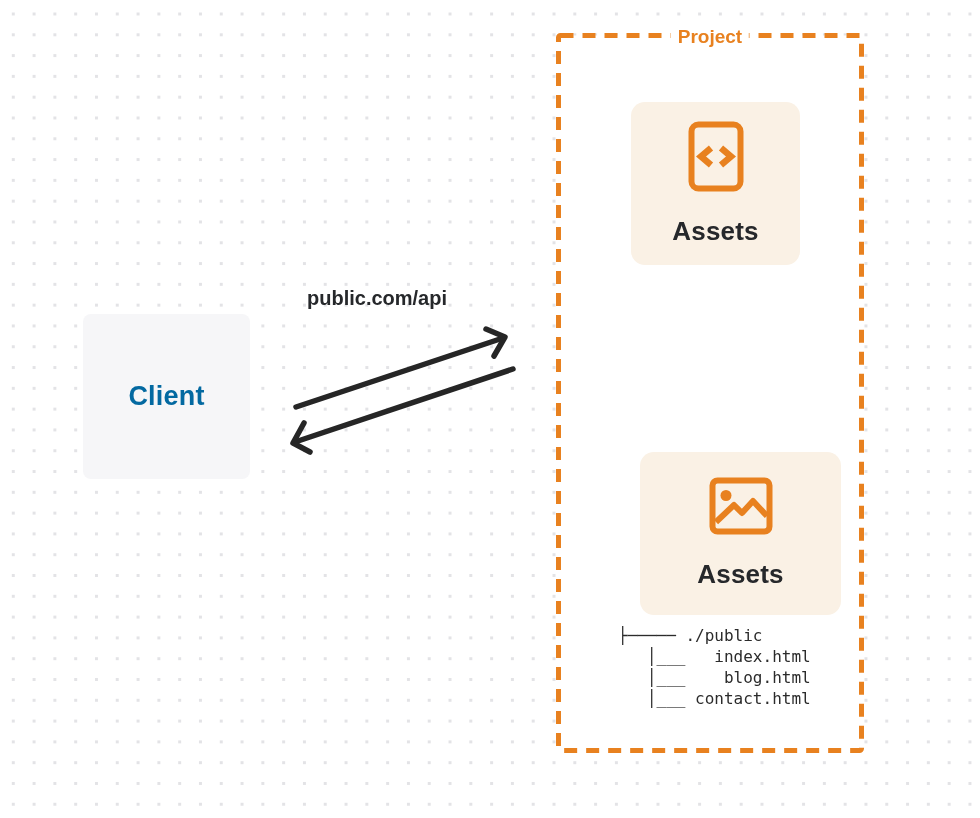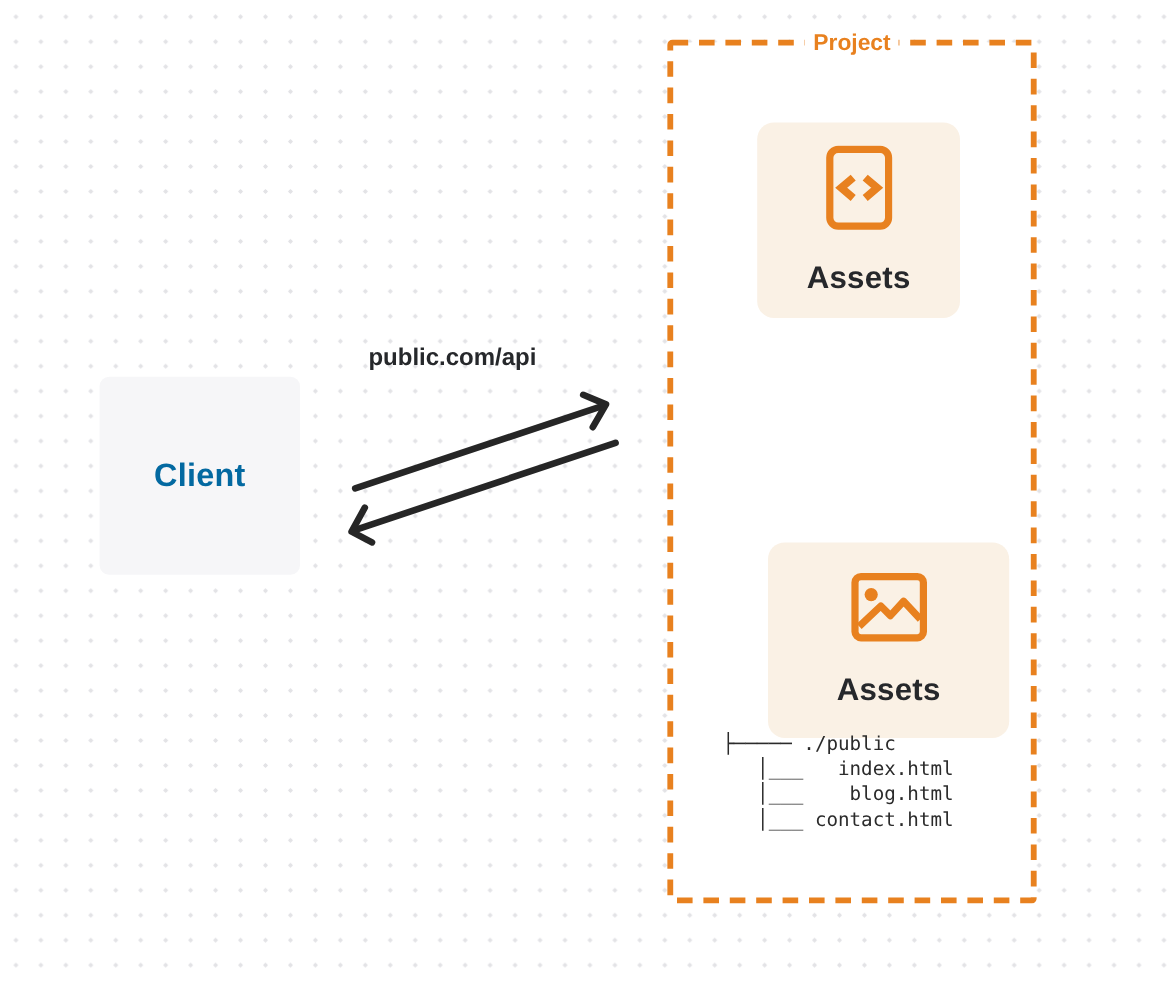--- a/index.html
+++ b/index.html
@@ -51,21 +51,21 @@
     display:flex;flex-direction:column;align-items:center;justify-content:center;
     gap:24px;
   }
   .card.worker{left:75px;top:69px;width:169px;height:163px;}
   .card.assets{left:84px;top:419px;width:201px;height:163px;}
   .card-label{
     font-size:26px;font-weight:bold;color:#26282b;letter-spacing:0.2px;
   }
   
   .tree{
-    position:absolute;left:46px;top:576px;margin:0;
+    position:absolute;left:46px;top:576px;margin:16px;
     font-family:"DejaVu Sans Mono", monospace;
     font-size:16px;line-height:21px;color:#2b2b2b;
     white-space:pre;
   }
 </style>
 </head>
 <body>
 
 <div class="canvas">
 

